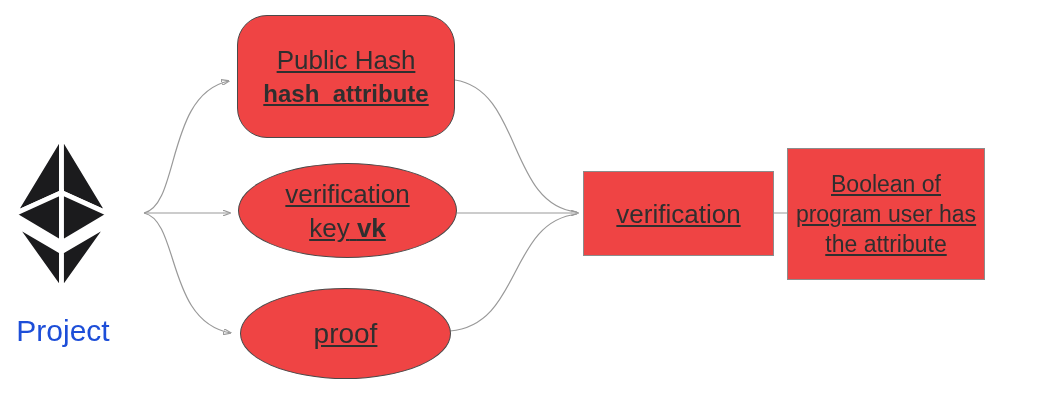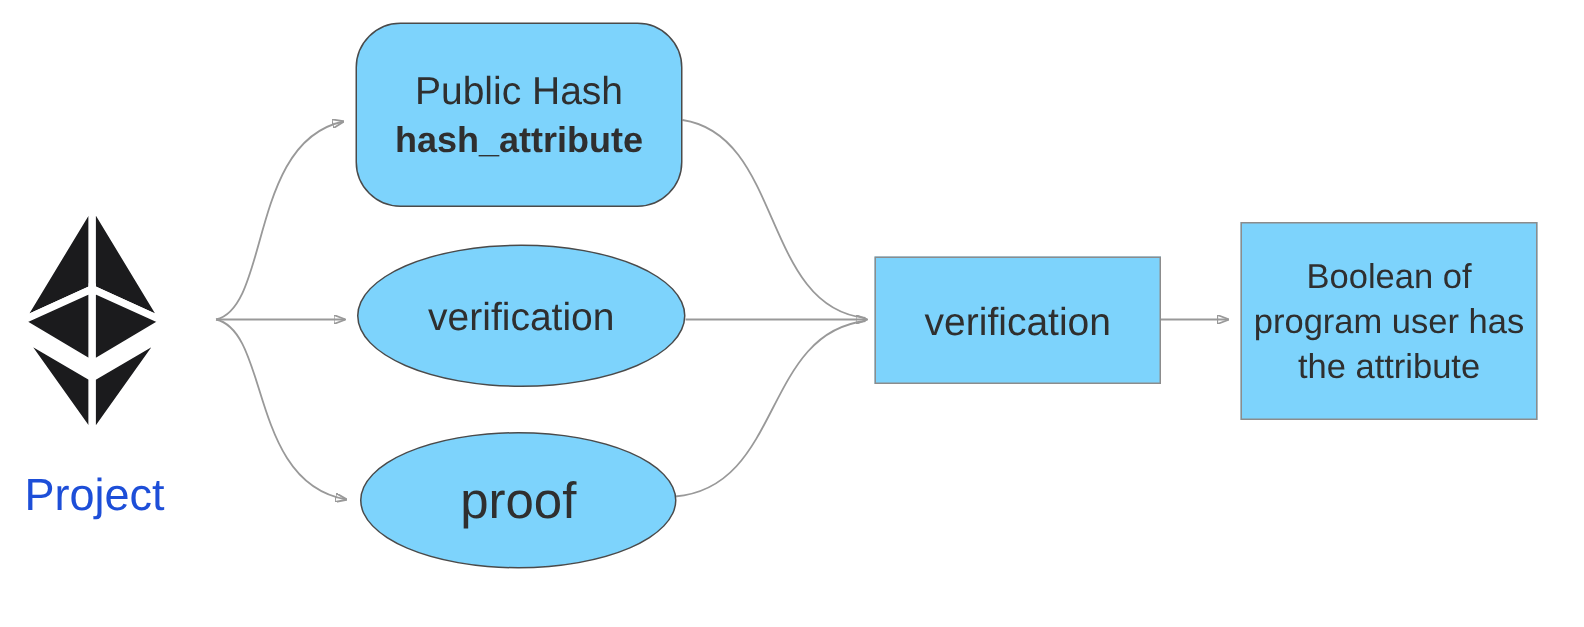--- a/index.html
+++ b/index.html
@@ -18,43 +18,44 @@
     width: 1056px; height: 418px;
   }
   .connectors path { fill: none; stroke: #999999; stroke-width: 1.2px; }
   .node {
     position: absolute;
     display: flex;
     flex-direction: column;
     align-items: center;
     justify-content: center;
     text-align: center;
-    background: #7dd3fc;
+    background: #ef4444;
     box-sizing: border-box;
     font-size: 26px;
     line-height: 34px;
+    text-decoration: underline;
   }
   .node .bold { font-weight: bold; }
   .rounded-rect {
     border: 1.6px solid #4a4a4a;
     border-radius: 30px;
   }
   .ellipse {
     border: 1.6px solid #4a4a4a;
     border-radius: 50%;
   }
   .rect {
     border: 1px solid #8c8c8c;
   }
   #node-public-hash   { left: 237px; top: 15px;  width: 218px; height: 123px; }
   #node-public-hash .line2 { font-size: 24px; }
   #node-verification-key { left: 238px; top: 163px; width: 219px; height: 95px; }
-  #node-proof         { left: 240px; top: 288px; width: 211px; height: 91px; font-size: 34px; }
+  #node-proof         { left: 240px; top: 288px; width: 211px; height: 91px; font-size: 28px; }
   #node-verification-program { left: 583px; top: 171px; width: 191px; height: 85px; }
-  #node-boolean       { left: 827px; top: 148px; width: 198px; height: 132px; font-size: 23px; line-height: 30px; }
+  #node-boolean       { left: 787px; top: 148px; width: 198px; height: 132px; font-size: 23px; line-height: 30px; }
   .eth-logo {
     position: absolute;
     left: 11px; top: 131px;
     width: 101px; height: 164px;
   }
   .eth-face {
     fill: #1b1b1d;
     stroke: #ffffff;
     stroke-width: 13px;
     stroke-miterlimit: 10;
@@ -100,20 +101,24 @@
 
   <div class="project-label">Project</div>
 
   <div id="node-public-hash" class="node rounded-rect">
     <div class="line1">Public Hash</div>
     <div class="line2 bold">hash_attribute</div>
   </div>
 
   <div id="node-verification-key" class="node ellipse">
     <div class="line1">verification</div>
+    <div class="line2">
+      <span>key</span>
+      <span class="bold">vk</span>
+    </div>
   </div>
 
   <div id="node-proof" class="node ellipse">
     <div>proof</div>
   </div>
 
   <div id="node-verification-program" class="node rect">
     <div>verification</div>
   </div>
 

